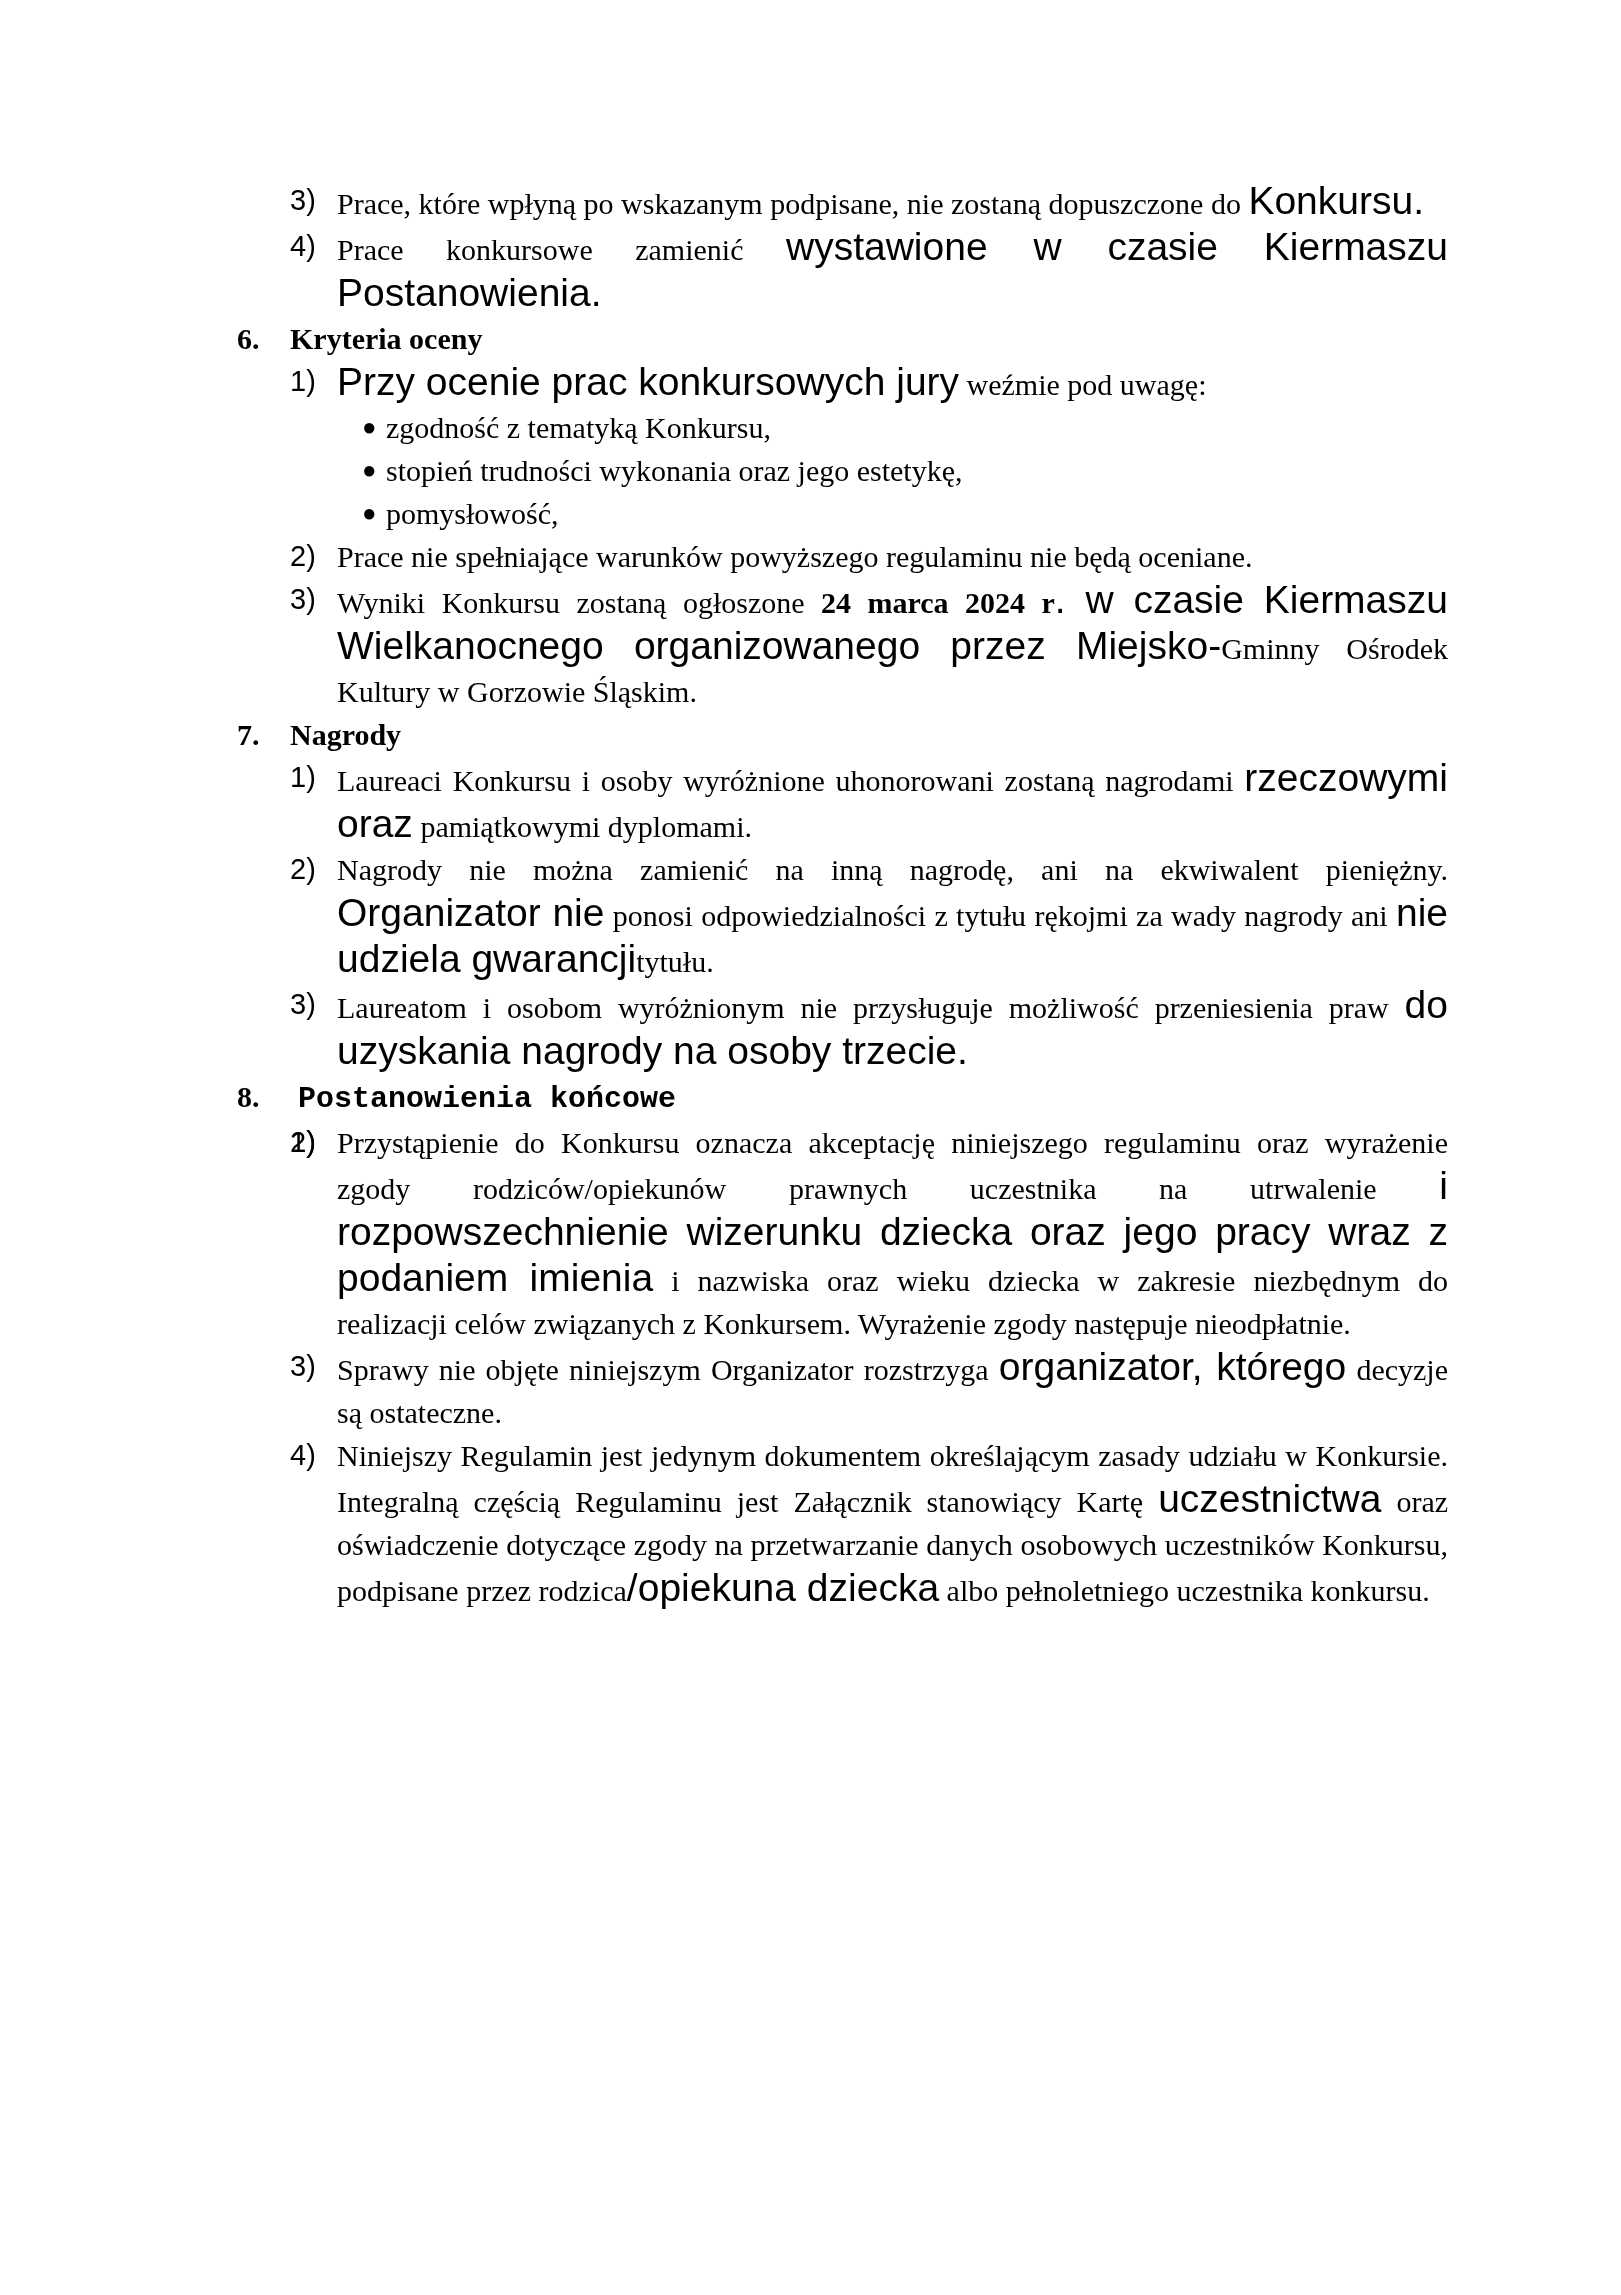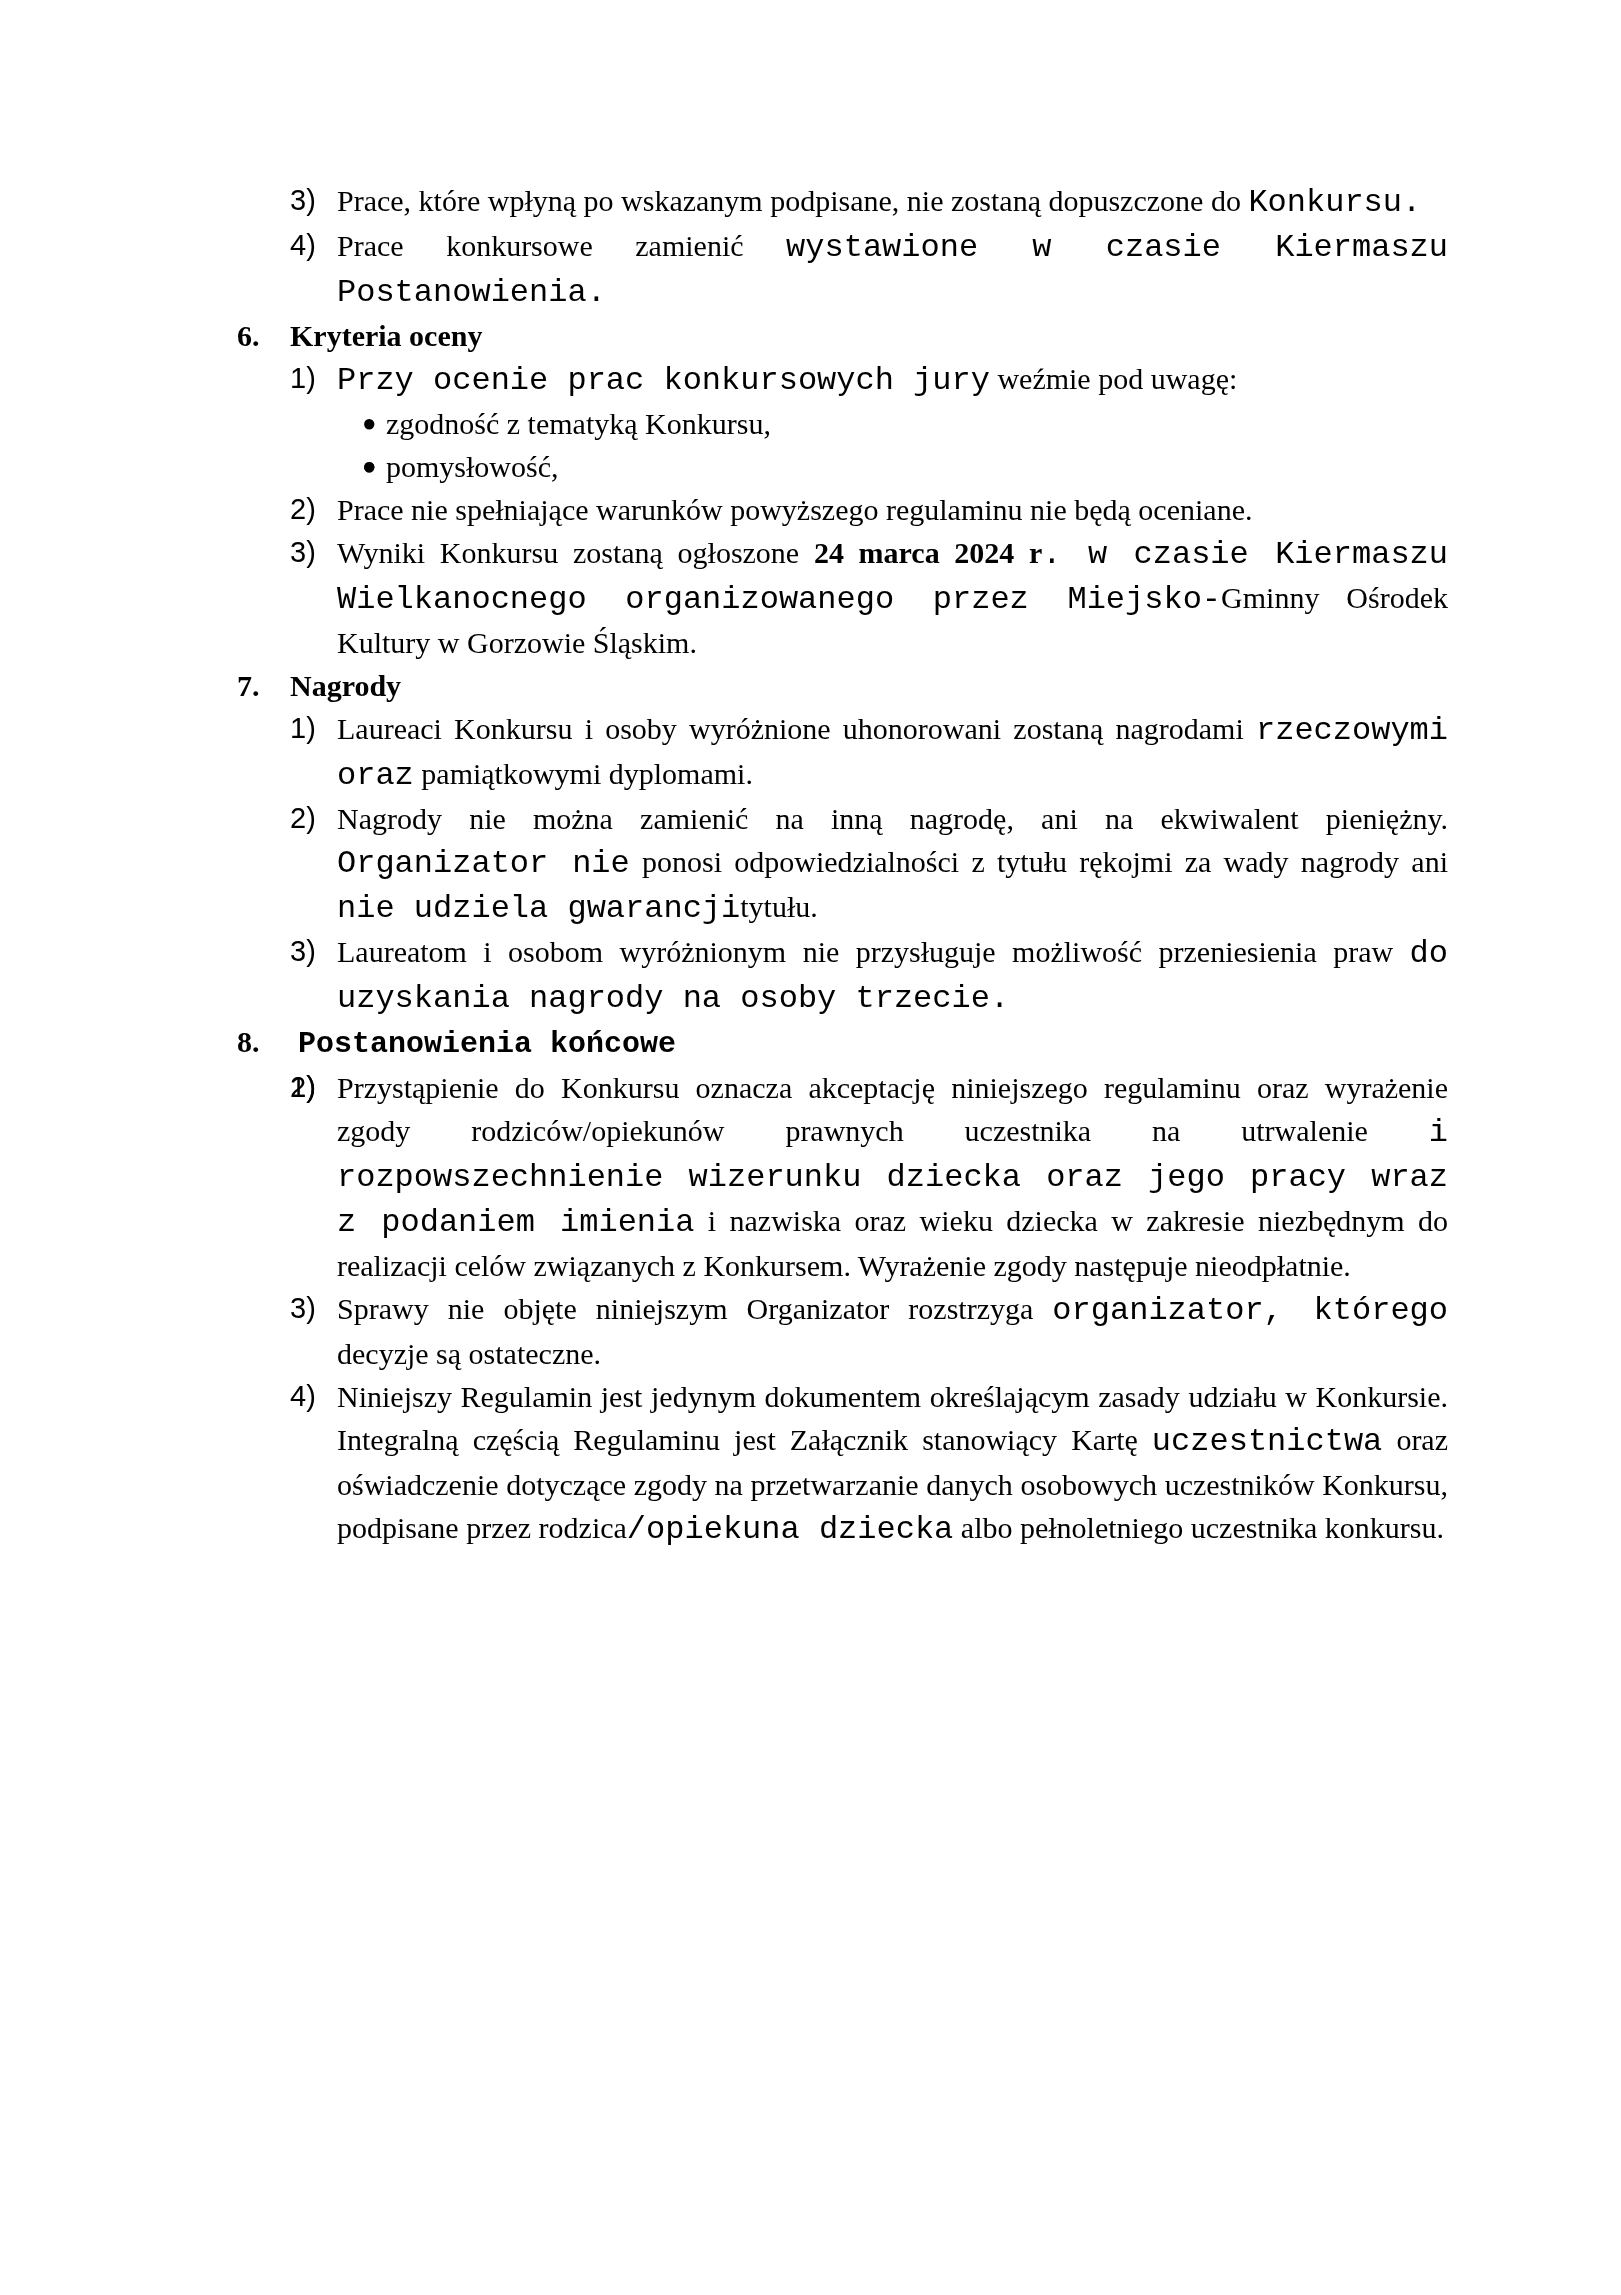--- a/index.html
+++ b/index.html
@@ -6,21 +6,21 @@
   body { width: 1622px; height: 2295px; position: relative; overflow: hidden; color: #000; }
   .page { position: absolute; left: 0; top: 0; width: 1622px; height: 2295px; background: #fff; }
   .content { position: absolute; left: 237px; top: 179px; width: 1211px;
     font-family: "Liberation Serif", serif; font-size: 30px; line-height: 43px; }
   .sec { position: relative; padding-left: 53px; font-weight: bold; }
   .sec .num { position: absolute; left: 0; top: 0; }
   .sec.s8 .num { left: 0; }
   .sec.s8 .ttl { padding-left: 8px; font-family: Liberation Mono, monospace; }
   .item { position: relative; padding-left: 100px; text-align: justify; text-align-last: left; }
   .item .num { position: absolute; left: 53px; top: 0; font-family: "Liberation Sans", sans-serif; font-size: 29px; }
-  .sans { font-family: Liberation Mono, monospace; font-size: 32px; }
+  .sans { font-family: Liberation Sans, sans-serif; font-size: 39px; }
   .bold { font-weight: bold; }
   .bullets { list-style: none; margin: 0; padding: 0 0 0 125px; }
   .bullets li { position: relative; padding-left: 24px; }
   .bullets li .dot { position: absolute; left: 0; top: 0; font-size: 24px; }
 </style>
 </head>
 <body>
 
 <div class="page">
   <div class="content">
@@ -40,21 +40,21 @@
       <span class="num">6.</span>
       <span class="ttl">Kryteria oceny</span>
     </div>
     <div class="item">
       <span class="num">1)</span>
       <span class="sans">Przy ocenie prac konkursowych jury</span>
       <span>weźmie pod uwagę:</span>
     </div>
     <ul class="bullets">
       <li><span class="dot">●</span><span>zgodność z tematyką Konkursu,</span></li>
-      <li><span class="dot">●</span></li>
+      <li><span class="dot">●</span><span>stopień trudności wykonania oraz jego estetykę,</span></li>
       <li><span class="dot">●</span><span>pomysłowość,</span></li>
     </ul>
     <div class="item">
       <span class="num">2)</span>
       <span>Prace nie spełniające warunków powyższego regulaminu nie będą oceniane.</span>
     </div>
     <div class="item">
       <span class="num">3)</span>
       <span>Wyniki Konkursu zostaną ogłoszone</span>
       <span class="bold">24 marca 2024 r</span><span class="sans">. w czasie Kiermaszu Wielkanocnego organizowanego przez Miejsko-</span><span>Gminny Ośrodek Kultury w Gorzowie Śląskim.</span>

